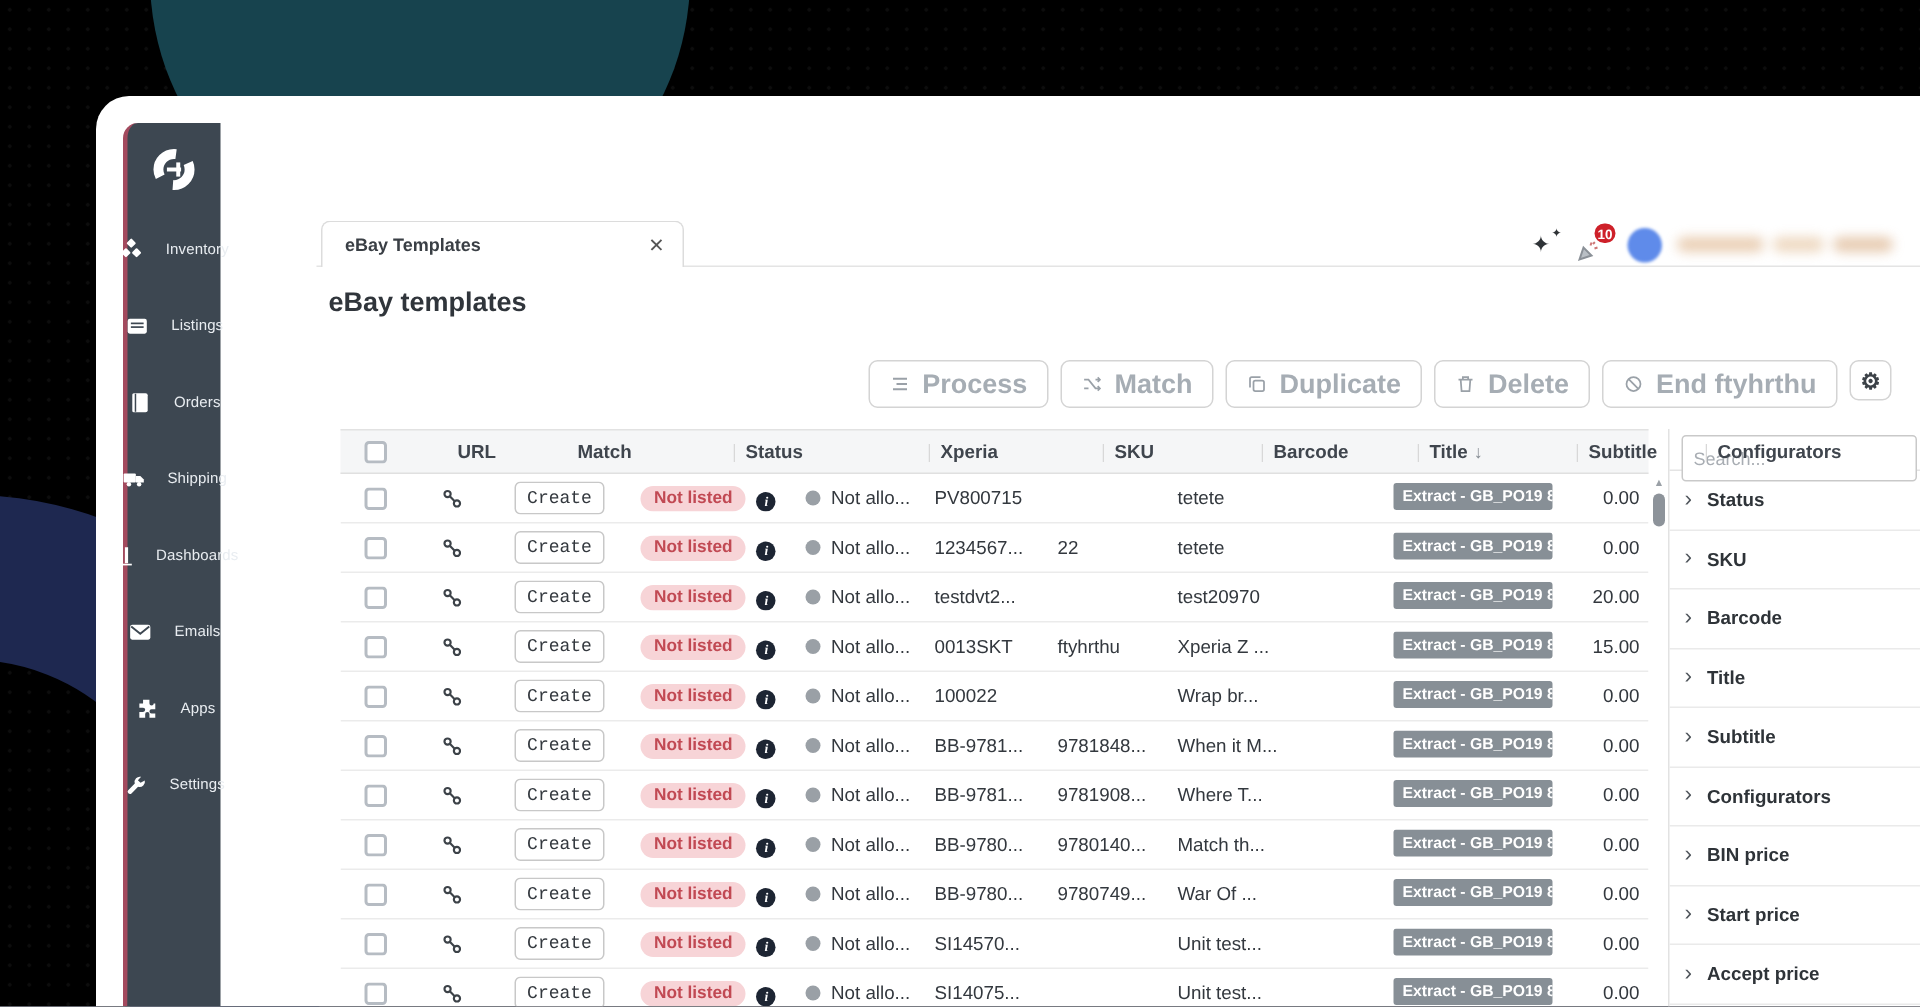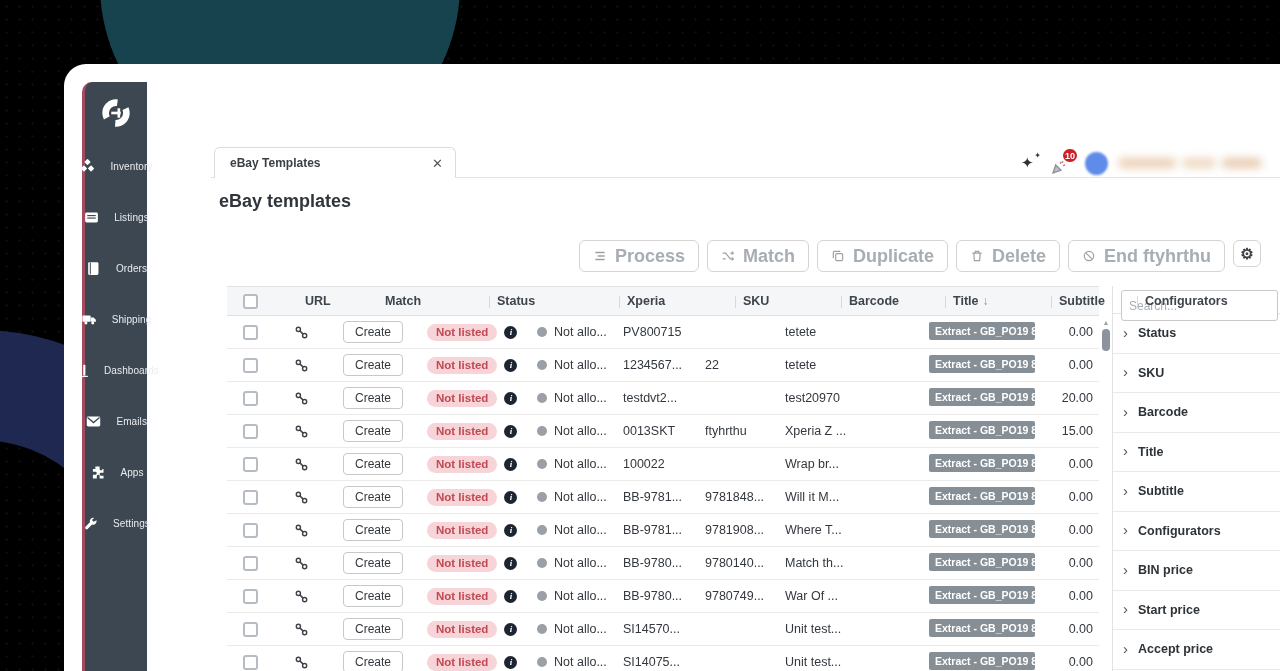--- a/index.html
+++ b/index.html
@@ -71,22 +71,22 @@
   .th.sep::before { content:""; position:absolute; left:0; top:2px; height:16px; width:1px; background:#d8d8d8; }
   .th .sort { color:#8a9097; font-weight:normal; margin-left:4px; font-size:12px; }
   .tbody { position:absolute; left:163px; top:252px; width:872px; bottom:0; overflow:hidden; }
   .trow { height:33px; border-bottom:1px solid #ebebeb; align-items:center; }
   .td { font-size:12.5px; color:#33383e; white-space:nowrap; overflow:hidden; padding-left:8px; }
   .td.center { display:flex; justify-content:center; padding-left:0; }
   .checkbox { width:15px; height:15px; border:2px solid #b6bcc3; border-radius:3px; background:#fff; cursor:pointer; }
   .link-ico { color:#3c4248; cursor:pointer; display:flex; }
   .link-ico svg { width:15px; height:15px; }
   .create-btn { width:60px; height:22px; background:#fff; border:1px solid #c8c8c8; border-radius:4px;
-    font-size:12px; color:#33383e; font-family:Liberation Sans, sans-serif; cursor:pointer; }
-  .c-status { display:flex; align-items:center; gap:7px; padding-left:10px; }
+    font-size:12px; color:#33383e; font-family:Liberation Mono, monospace; cursor:pointer; }
+  .c-status { display:flex; align-items:flex-end; gap:7px; padding-left:10px; }
   .badge-notlisted { background:#f7d4d7; color:#c14953; font-size:11.5px; font-weight:bold;
     padding:2px 9px 3px; border-radius:10px; }
   .info-i { width:13px; height:13px; border-radius:50%; background:#1d2533; color:#fff;
     font-size:9px; font-family:"Liberation Serif",serif; font-style:italic; font-weight:bold;
     display:flex; align-items:center; justify-content:center; cursor:pointer; }
   .c-matched { display:flex; align-items:center; gap:7px; padding-left:14px;text-align:center; }
   .dot { width:10px; height:10px; border-radius:50%; background:#9aa0a6; flex:none; }
   .badge-config { display:inline-block; max-width:106px; background:#878f96; color:#fff;
     font-size:10.5px; font-weight:bold; padding:3px 6px; border-radius:2px;
     white-space:nowrap; overflow:hidden; cursor:pointer; }
@@ -385,21 +385,21 @@
     <div class="td c-status">
       <span class="badge-notlisted">Not listed</span>
       <span class="info-i">i</span>
     </div>
     <div class="td c-matched">
       <span class="dot"></span>
       <span>Not allo...</span>
     </div>
     <div class="td">BB-9781...</div>
     <div class="td">9781848...</div>
-    <div class="td">Will it M...</div>
+    <div class="td">When it M...</div>
     <div class="td"></div>
     <div class="td"><span class="badge-config">Extract - GB_PO19 8DJ</span></div>
     <div class="td c-bin">0.00</div>
   </div>
 
   <div class="trow grid-cols">
     <div class="td center">
             <span class="checkbox"></span>
           </div>
     <div class="td center">

